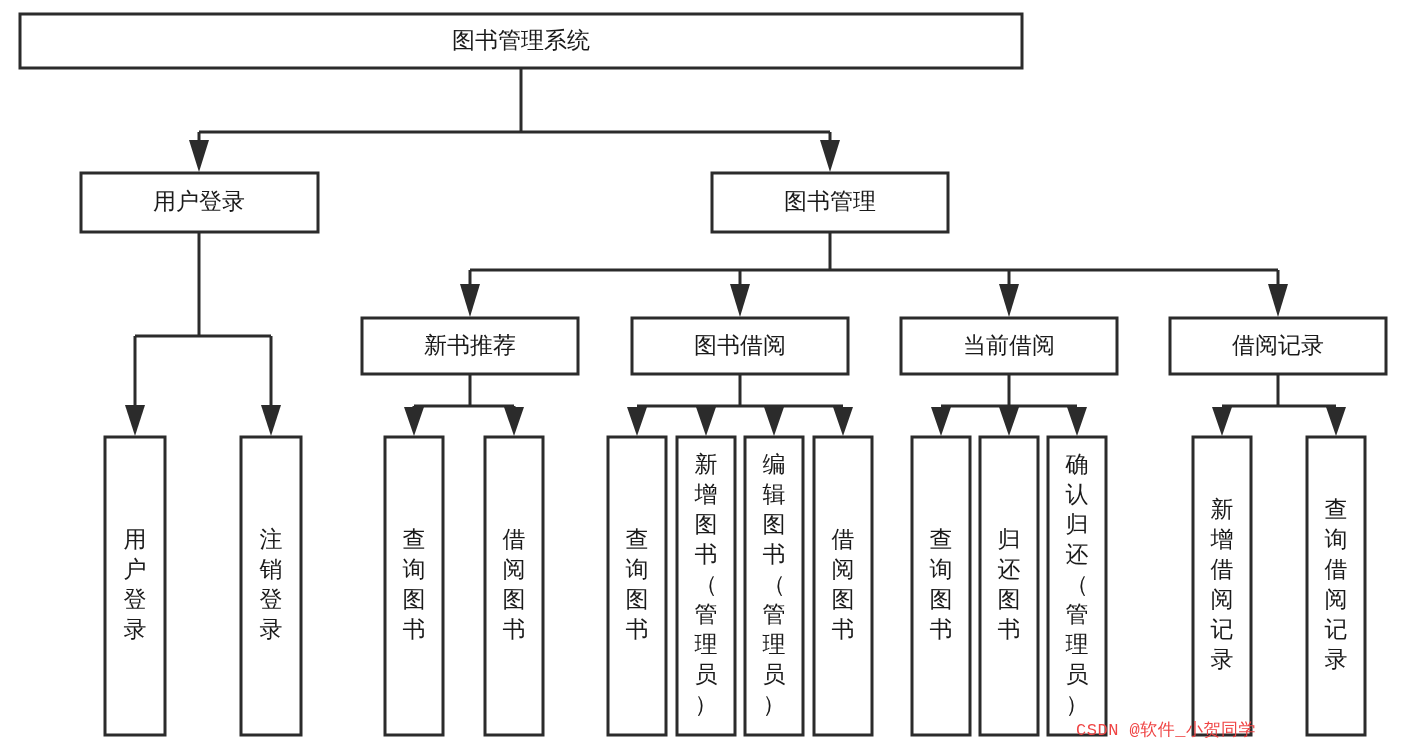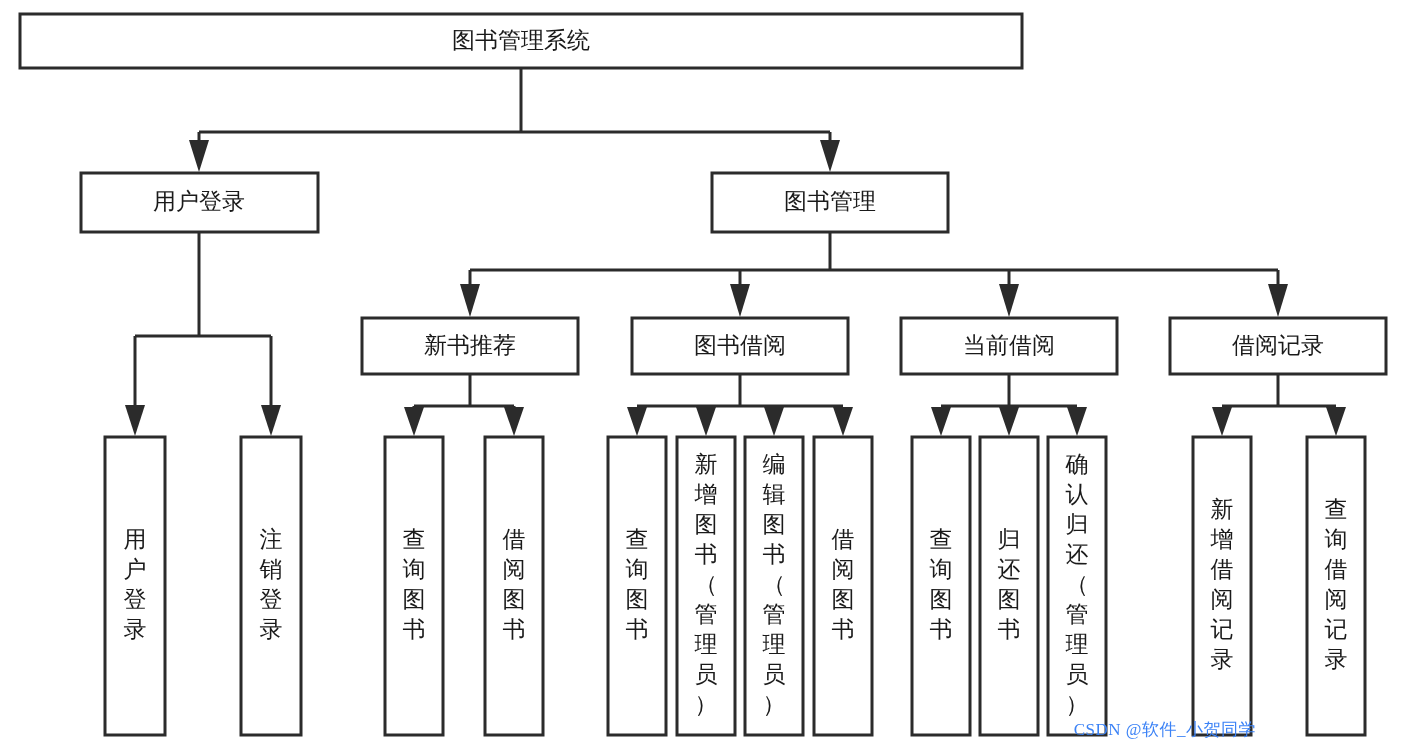--- a/index.html
+++ b/index.html
@@ -52,23 +52,23 @@
   .v-label {
     font-family: "Liberation Sans", "DejaVu Sans", sans-serif;
     font-size: 23px;
     fill: #1a1a1a;
     text-anchor: middle;
   }
   .watermark {
     position: absolute;
     right: 8px;
     bottom: 6px;
-    font-family: Liberation Serif, serif;
+    font-family: Liberation Mono, monospace;
     font-size: 17px;
-    color: #3b82f6;
+    color: #ef4444;
     letter-spacing: 0.5px;
     white-space: nowrap;
     user-select: none;
   }
 </style>
 </head>
 <body>
 
 <div id="diagram-root">
 

